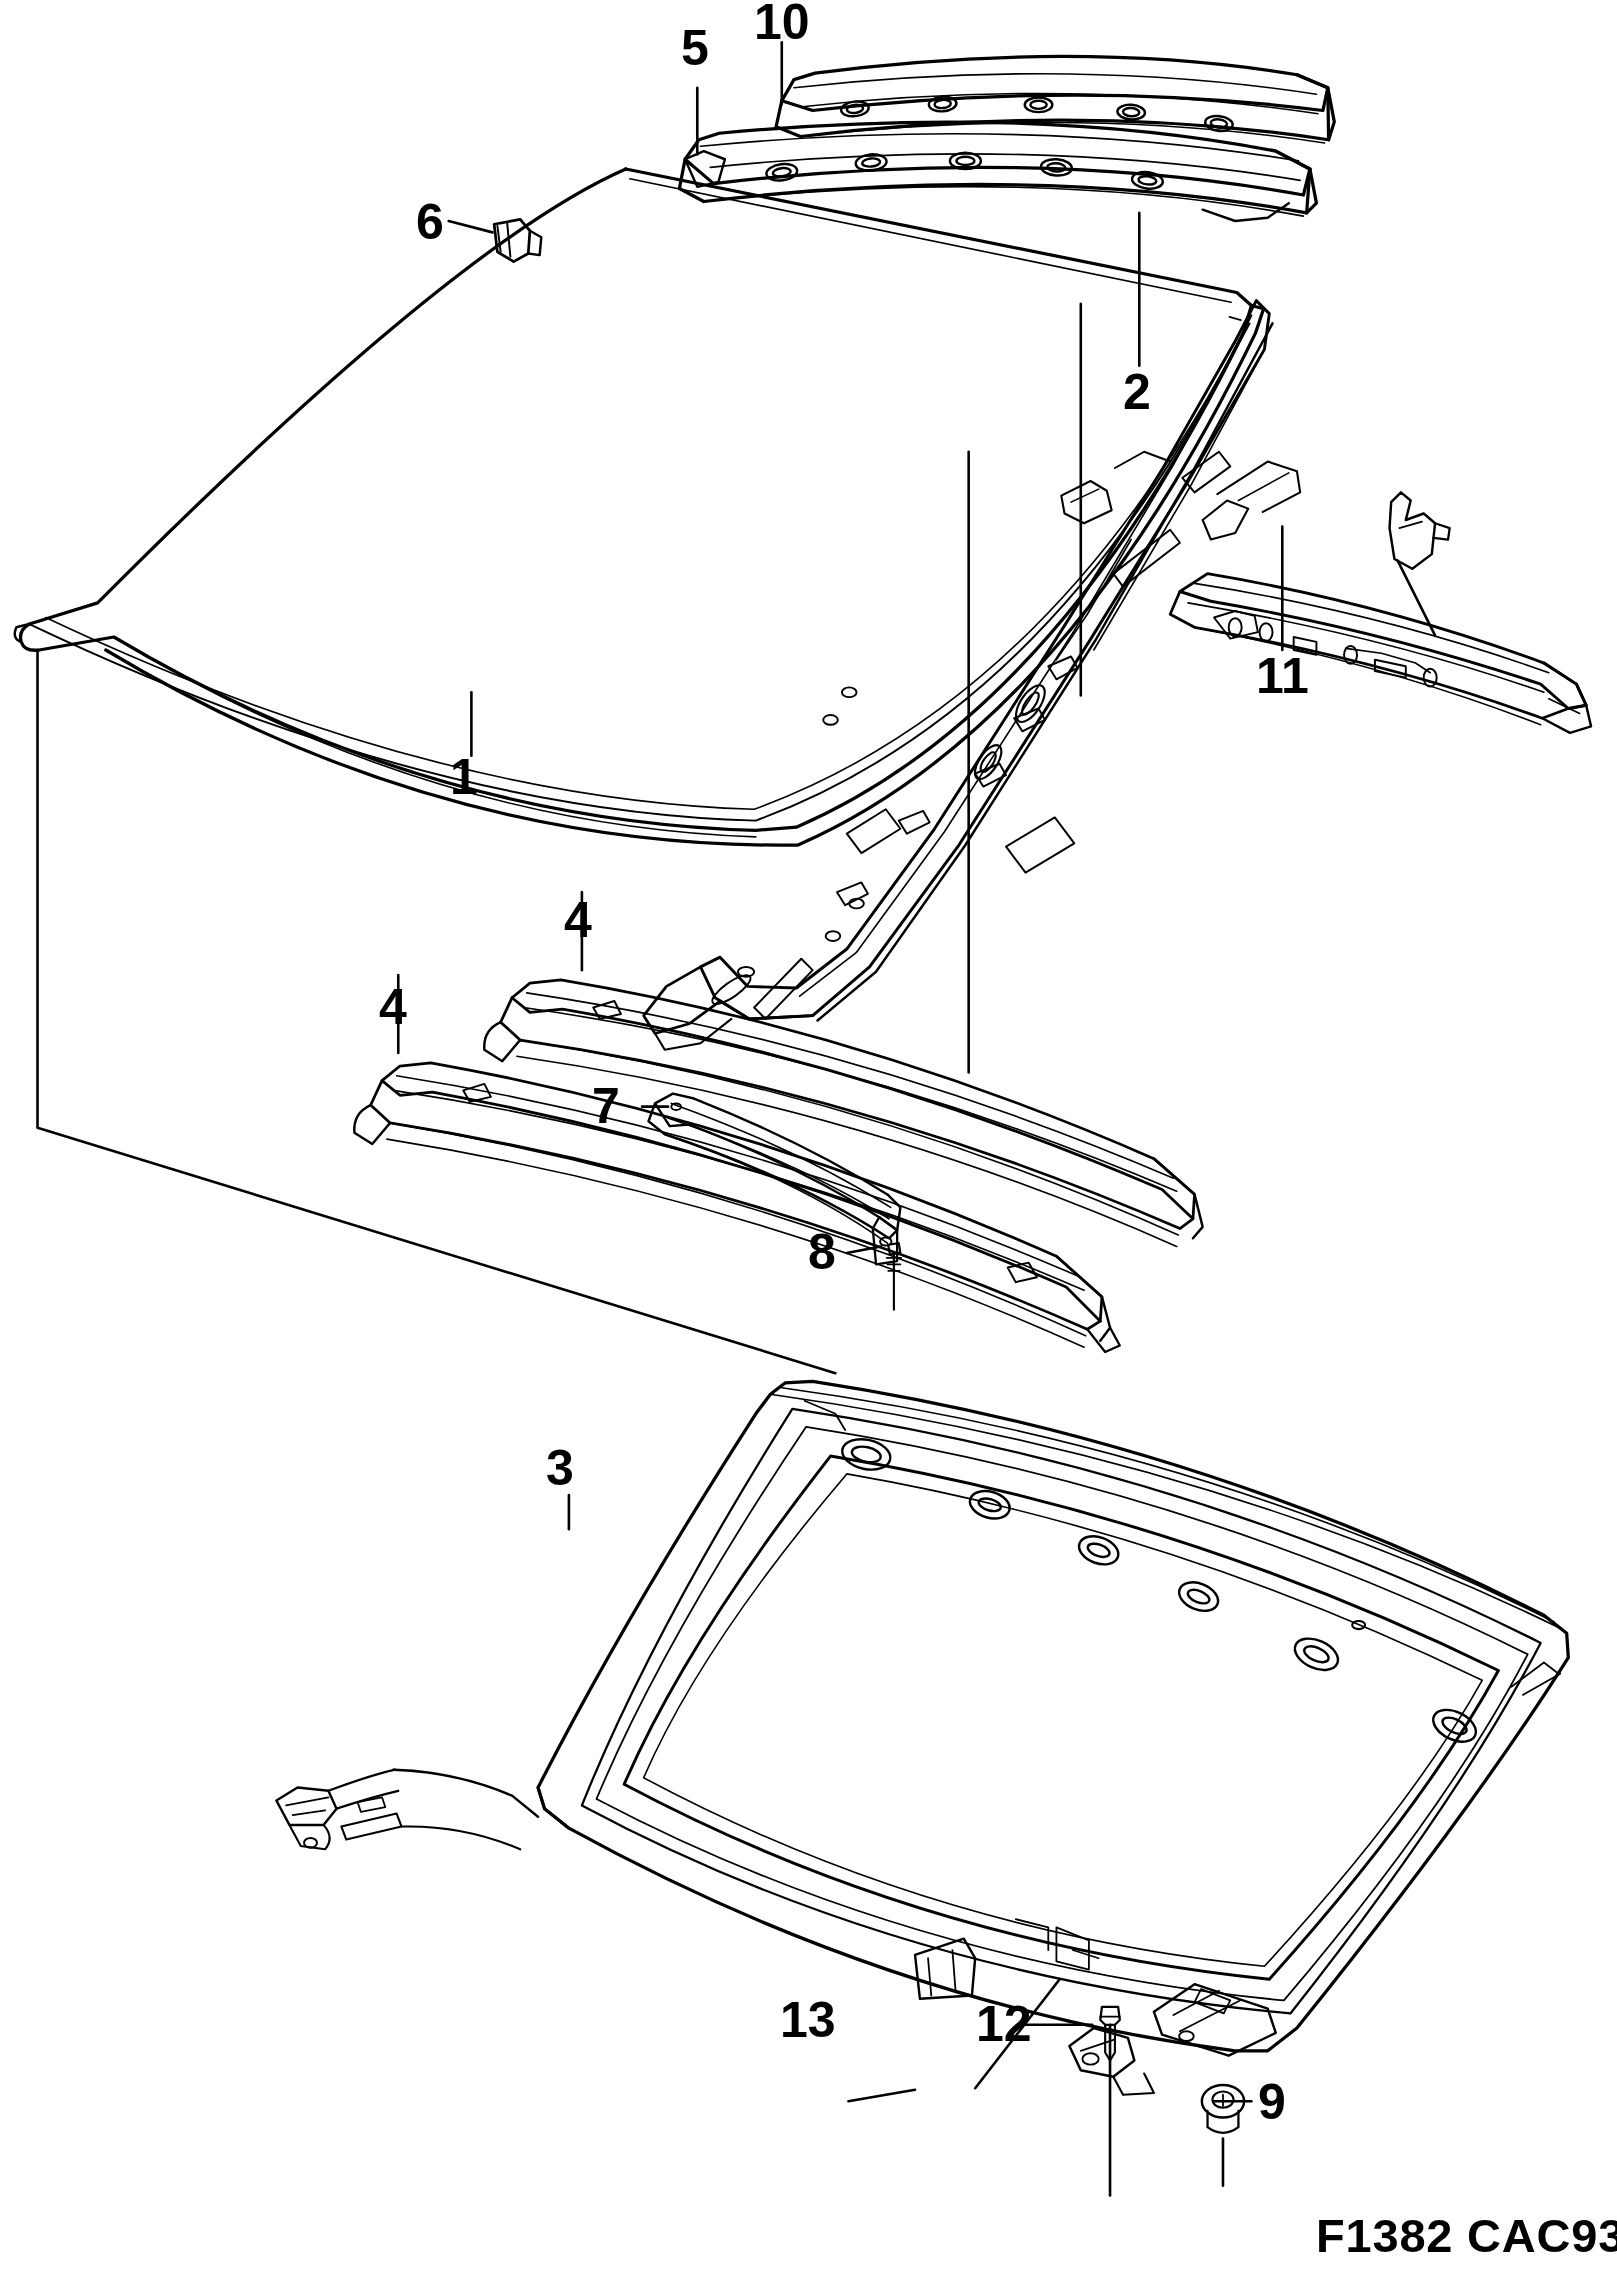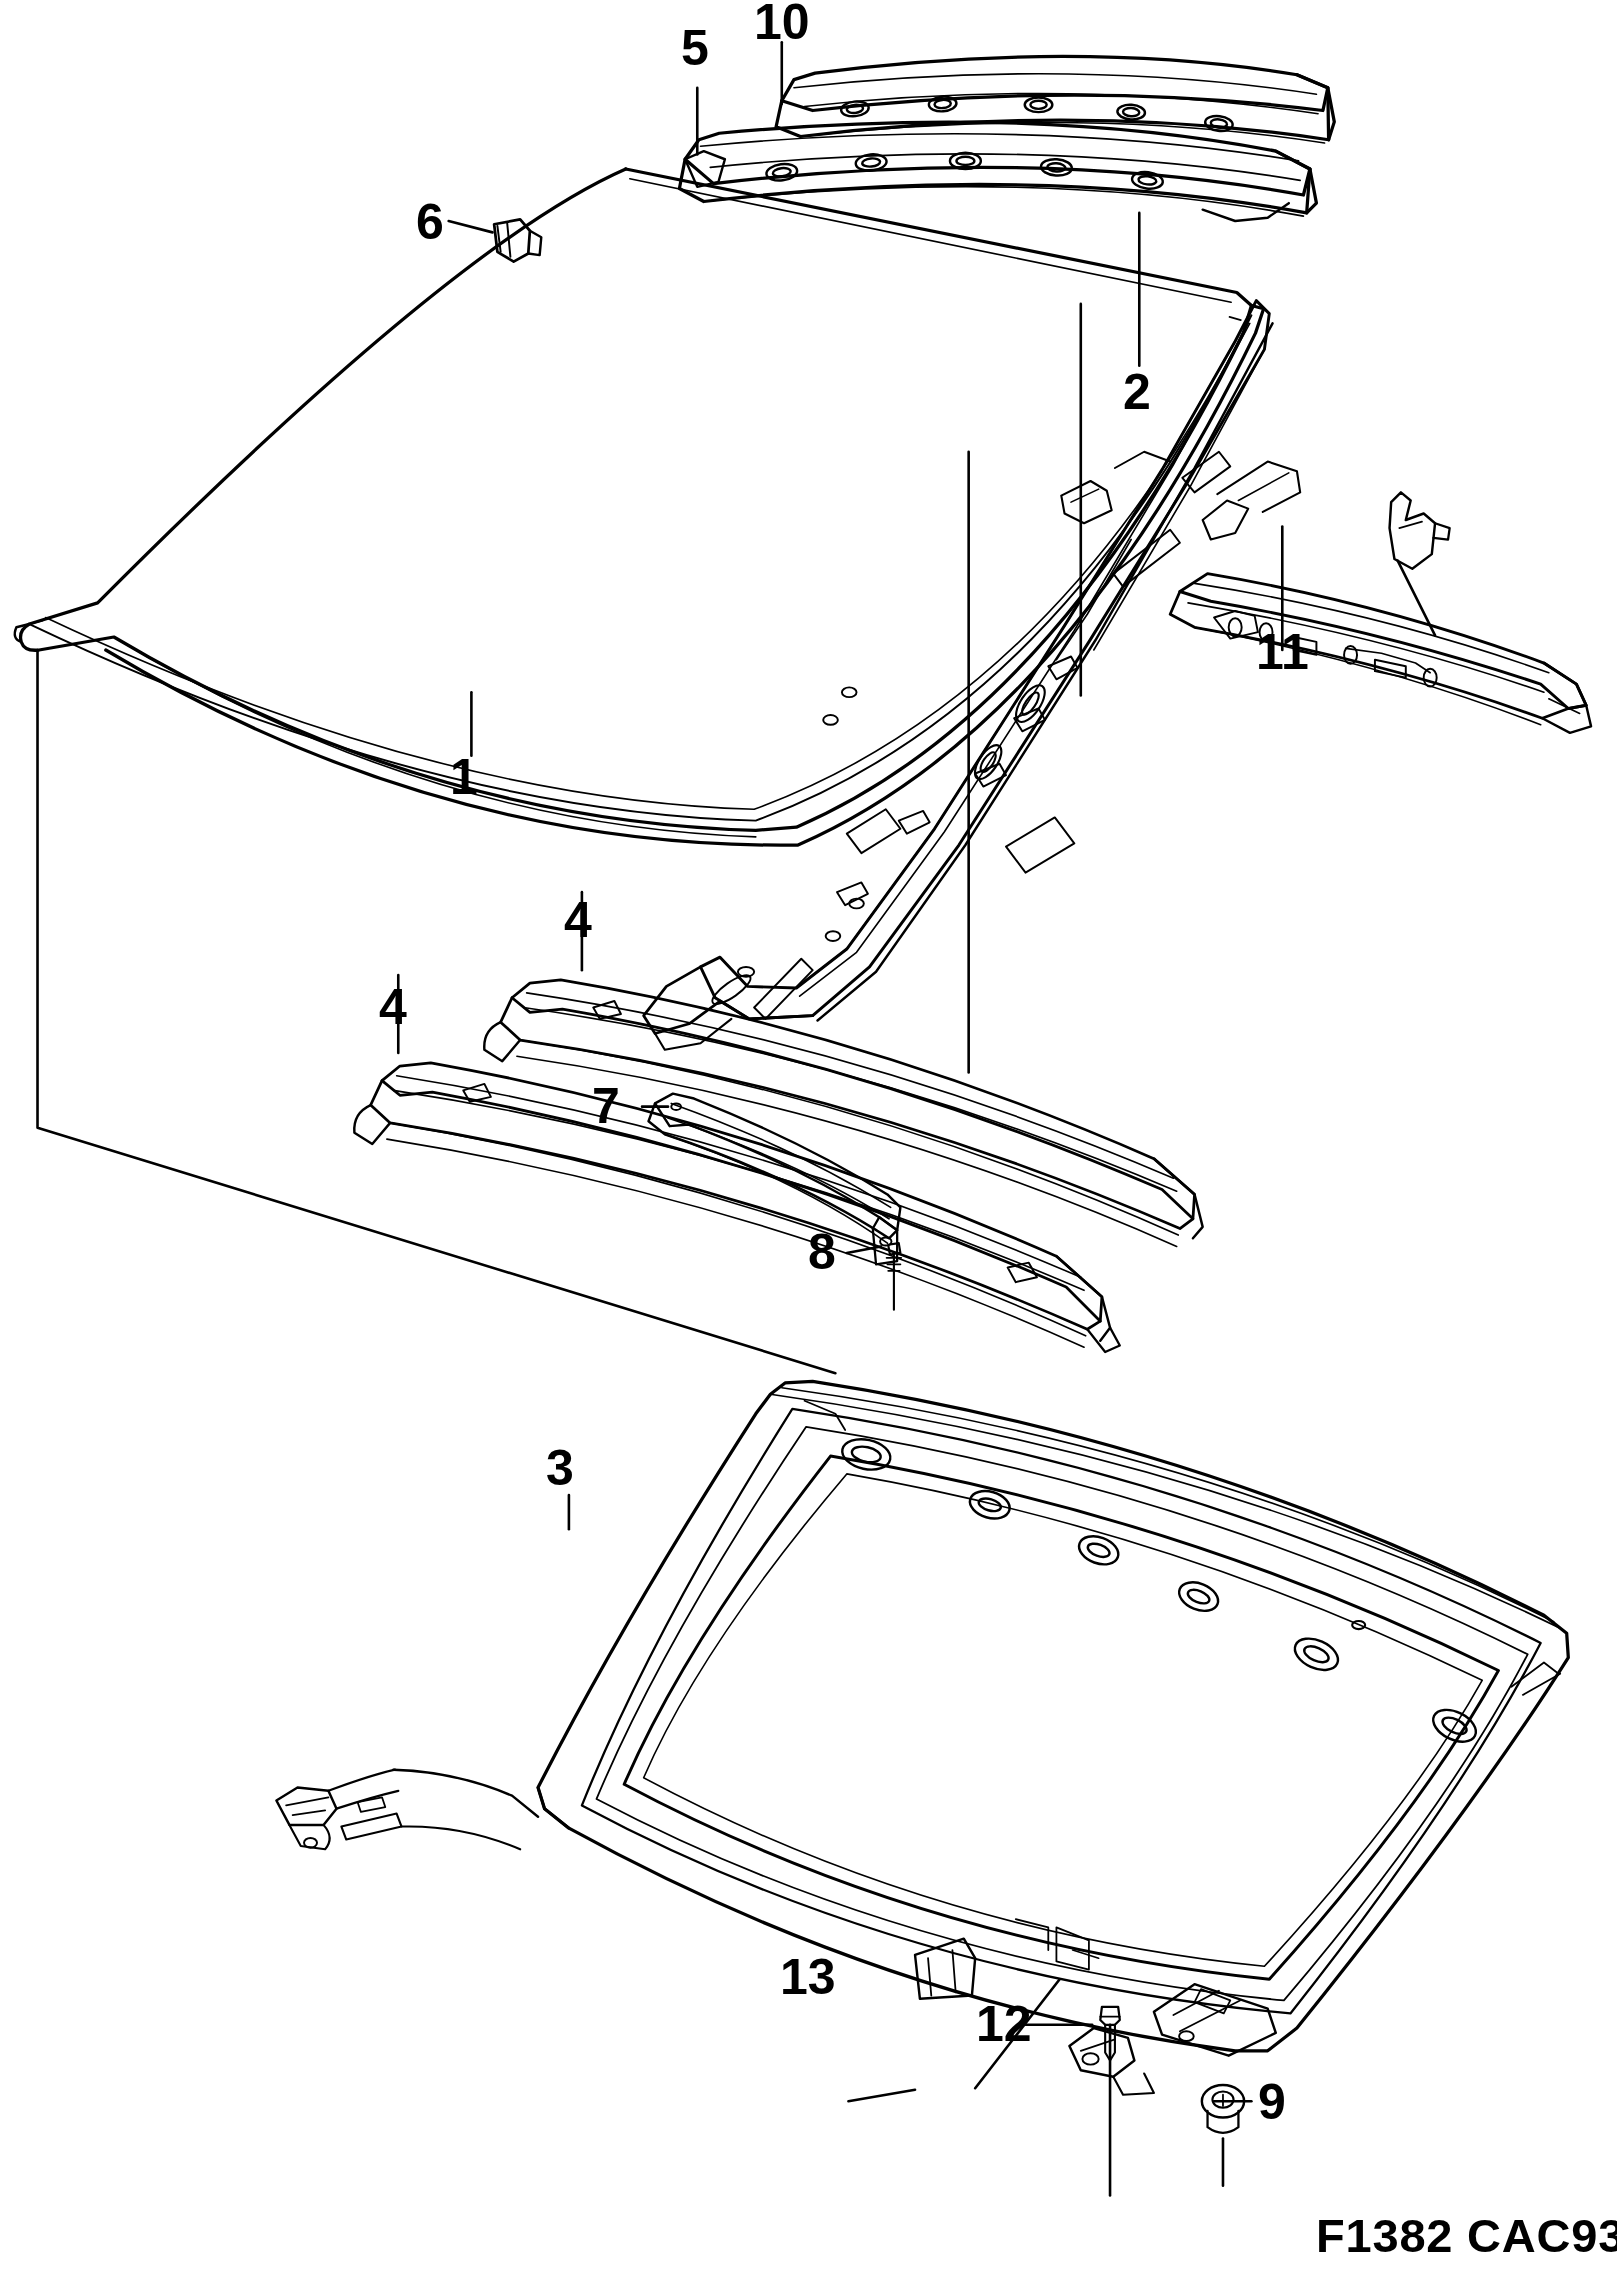--- a/index.html
+++ b/index.html
@@ -468,20 +468,20 @@
   <span class="callout" style="left:1123px; top:367px;">2</span>
   <span class="callout" style="left:546px;  top:1443px;">3</span>
   <span class="callout" style="left:564px; top:895px;">4</span>
   <span class="callout" style="left:379px; top:982px;">4</span>
   <span class="callout" style="left:681px;  top:23px;">5</span>
   <span class="callout" style="left:416px;  top:197px;">6</span>
   <span class="callout" style="left:592px;  top:1081px;">7</span>
   <span class="callout" style="left:808px;  top:1227px;">8</span>
   <span class="callout" style="left:1258px; top:2077px;">9</span>
   <span class="callout" style="left:754px;  top:-3.3px;">10</span>
-  <span class="callout" style="left:1256px; top:627px;">11</span>
+  <span class="callout" style="left:1256px; top:651px;">11</span>
   <span class="callout" style="left:976px; top:1999px;">12</span>
-  <span class="callout" style="left:780px;  top:1952px;">13</span>
+  <span class="callout" style="left:780px;  top:1995px;">13</span>
 
   <div id="figcode" style="left:1316px; top:2208px;">F1382 CAC93</div>
 
 </div>
 
 
 </body></html>

